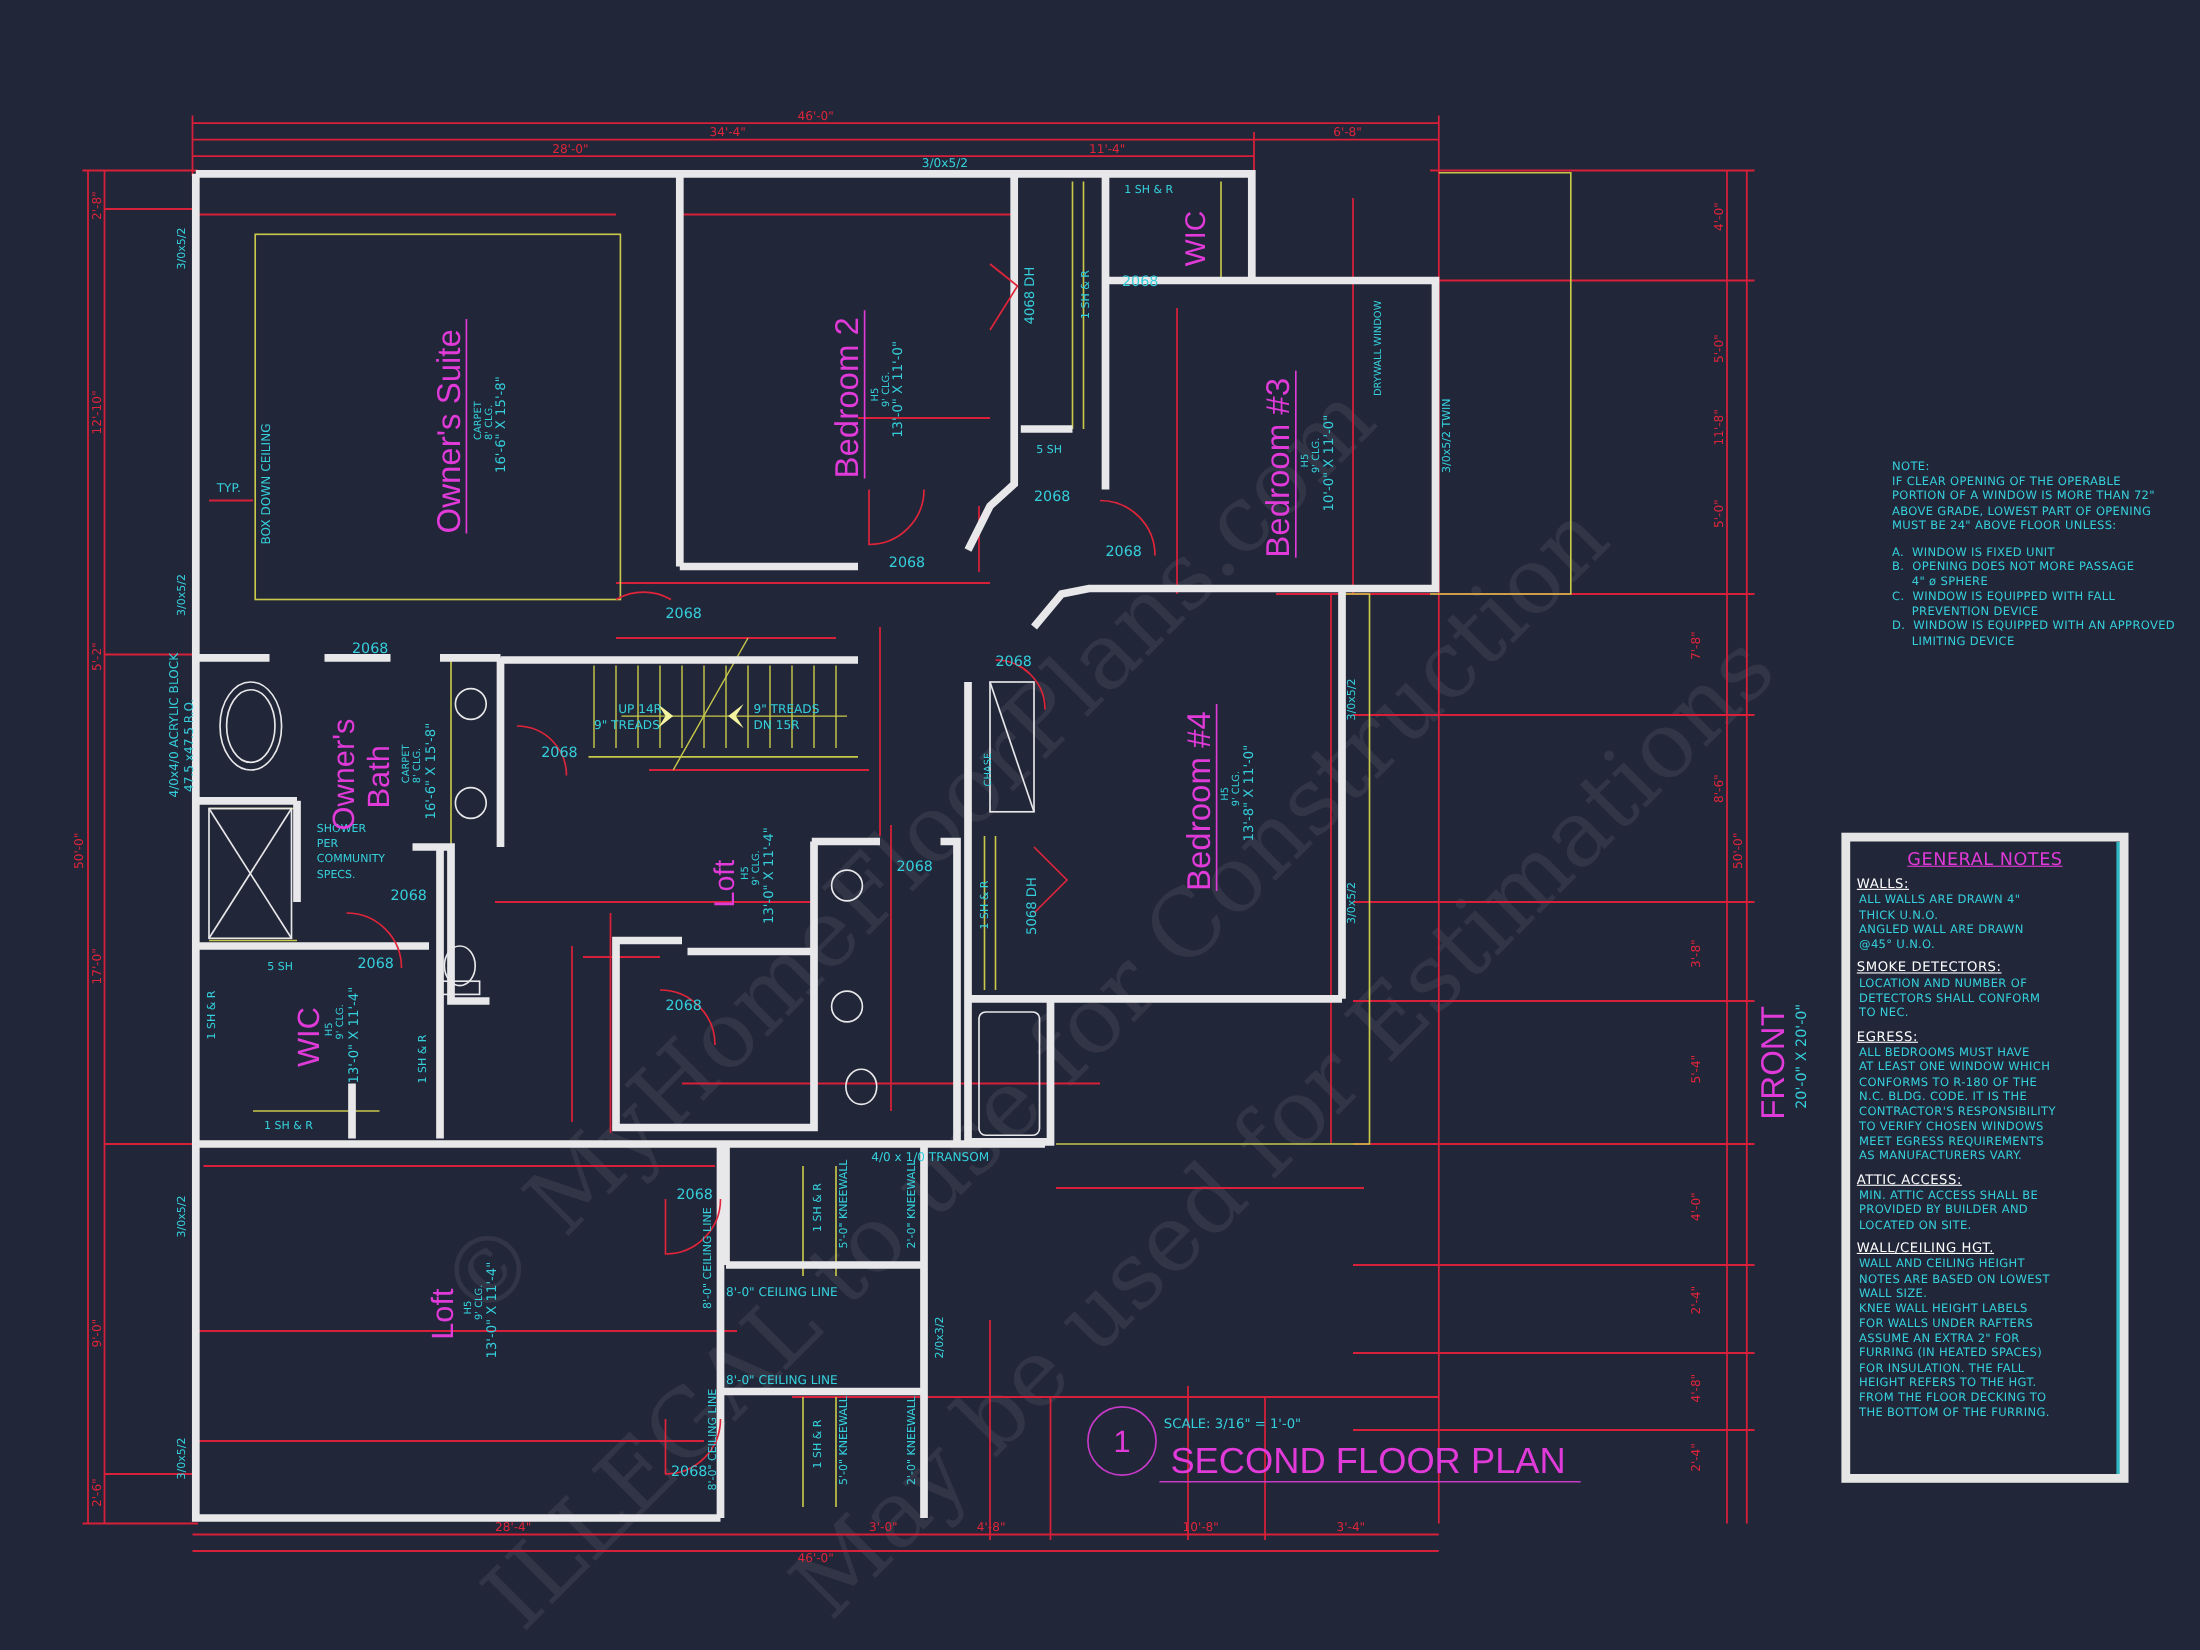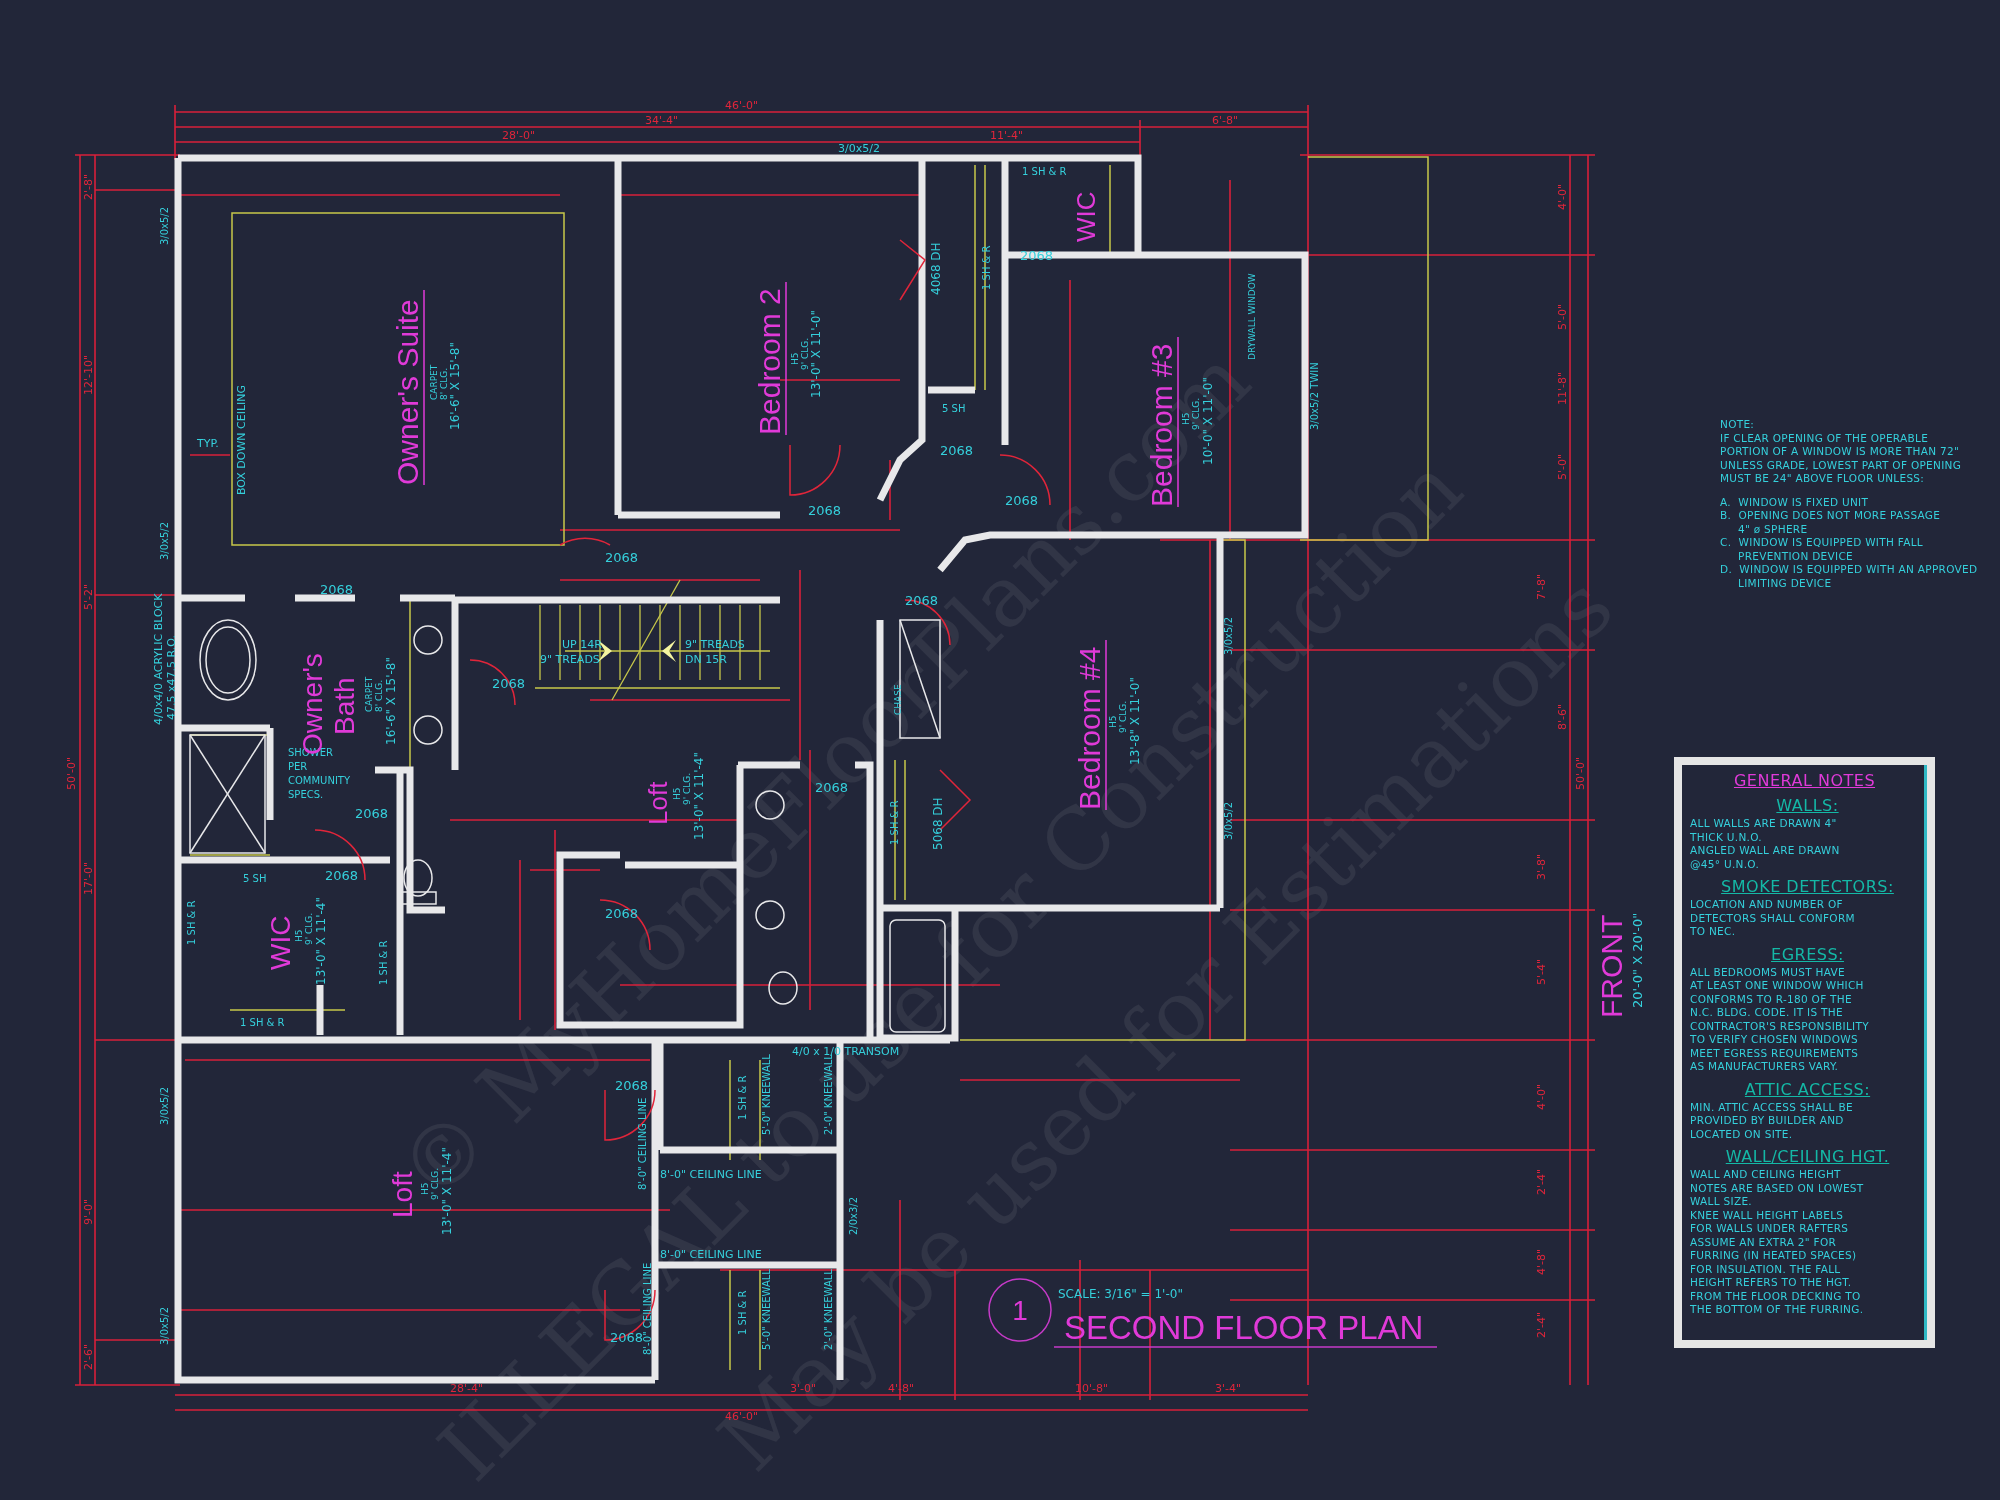--- a/index.html
+++ b/index.html
@@ -6,21 +6,21 @@
   body{width:2000px;height:1500px;position:relative;overflow:hidden;font-family:"DejaVu Sans",sans-serif;}
   svg#plan{position:absolute;left:0;top:0;}
   .cyan{fill:#35d0dc;}
   .mag{fill:#e03ad8;}
   .red{fill:#e0253a;}
   .note{position:absolute;color:#35d0dc;font-family:"DejaVu Sans",sans-serif;font-size:10.5px;line-height:13.5px;letter-spacing:0.3px;}
   .note p{margin:0;}
   .note .ind{padding-left:18px;}
   .gn{position:absolute;left:1674px;top:757px;width:245px;height:575px;border:8px solid #e5e5e5;box-shadow:inset -6px 0 0 -3px #2fb8c4;}
   .gn .title{color:#e03ad8;font-size:16px;text-align:center;text-decoration:underline;margin-top:6px;letter-spacing:0.5px;}
-  .gn .h{color:#14b8a6;font-size:16px;text-decoration:underline;margin:6px 0 2px 6px;letter-spacing:0.5px;text-align:center;}
+  .gn .h{color:#ffffff;font-size:12px;text-decoration:underline;margin:6px 0 2px 6px;letter-spacing:0.5px;}
   .gn .b{color:#35d0dc;font-size:10.5px;line-height:13.5px;margin-left:8px;letter-spacing:0.3px;}
   .gn .b p{margin:0;}
   .watermark{position:absolute;font-family:"DejaVu Serif",serif;color:rgba(255,255,255,0.07);font-size:84px;white-space:nowrap;transform-origin:left top;}
 </style>
 </head>
 <body>
 
 <div class="watermark" style="left:380px;top:1150px;transform:rotate(-45deg);">© MyHomeFloorPlans.com</div>
 <div class="watermark" style="left:420px;top:1430px;transform:rotate(-45deg);">ILLEGAL to use for Construction</div>
 <div class="watermark" style="left:700px;top:1420px;transform:rotate(-45deg);">May be used for Estimations</div>
@@ -348,21 +348,21 @@
     <text x="1058" y="1298" font-family="DejaVu Sans, sans-serif" font-size="12" class="cyan">SCALE: 3/16" = 1'-0"</text>
     <text x="1064" y="1339" font-family="Liberation Sans, sans-serif" font-size="33" class="mag">SECOND FLOOR PLAN</text>
     <line x1="1054" y1="1347" x2="1437" y2="1347" stroke="#c63ac8" stroke-width="1.5"></line>
   </g>
 </svg>
 
 <div class="note" style="left:1720px;top:418px;width:280px;">
   <p>NOTE:</p>
   <p>IF CLEAR OPENING OF THE OPERABLE</p>
   <p>PORTION OF A WINDOW IS MORE THAN 72"</p>
-  <p>UNLESS GRADE, LOWEST PART OF OPENING</p>
+  <p>ABOVE GRADE, LOWEST PART OF OPENING</p>
   <p>MUST BE 24" ABOVE FLOOR UNLESS:</p>
   <p style="height:10px"></p>
   <p><span>A.</span>&nbsp;&nbsp;<span>WINDOW IS FIXED UNIT</span></p>
   <p><span>B.</span>&nbsp;&nbsp;<span>OPENING DOES NOT MORE PASSAGE</span></p>
   <p class="ind">4" ø SPHERE</p>
   <p><span>C.</span>&nbsp;&nbsp;<span>WINDOW IS EQUIPPED WITH FALL</span></p>
   <p class="ind">PREVENTION DEVICE</p>
   <p><span>D.</span>&nbsp;&nbsp;<span>WINDOW IS EQUIPPED WITH AN APPROVED</span></p>
   <p class="ind">LIMITING DEVICE</p>
 </div>

